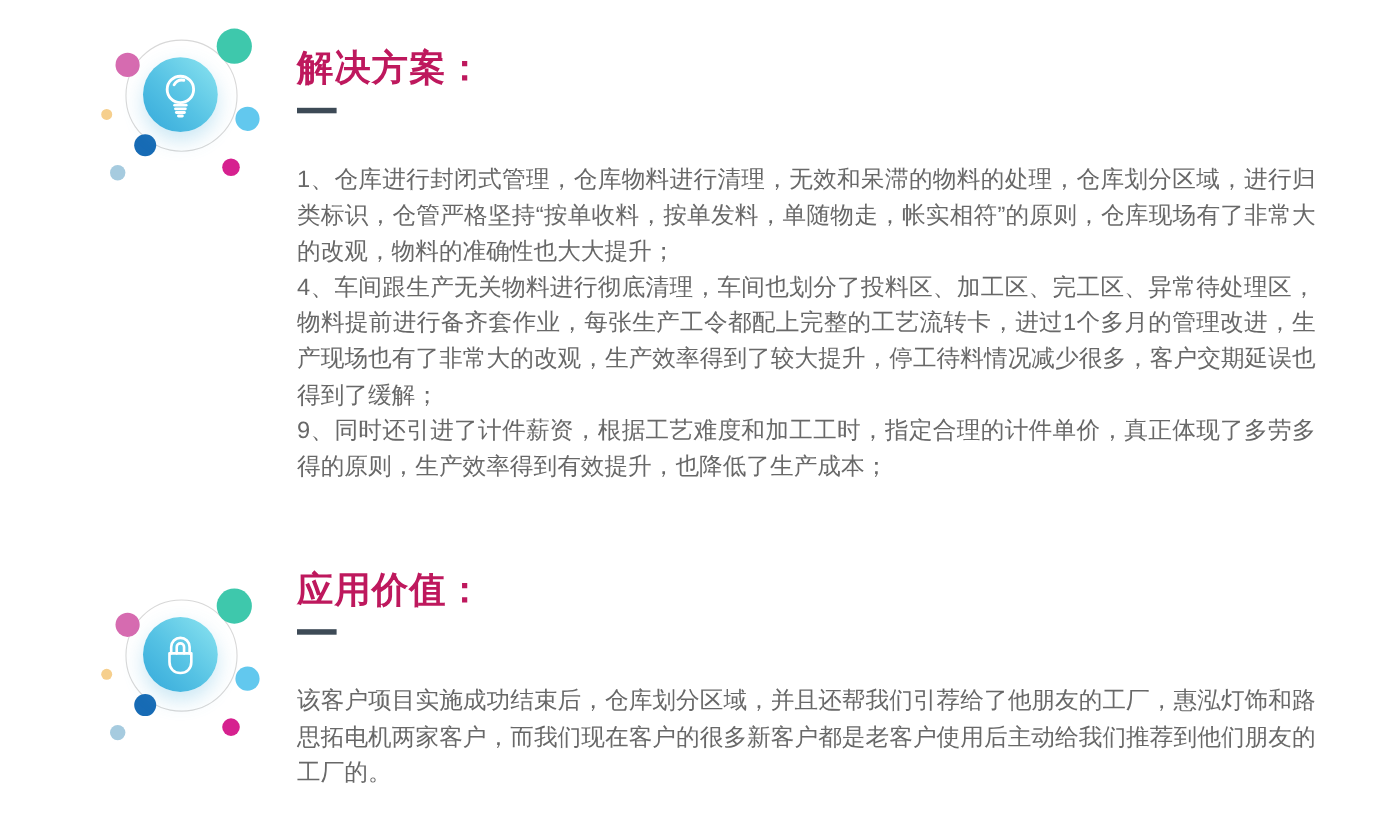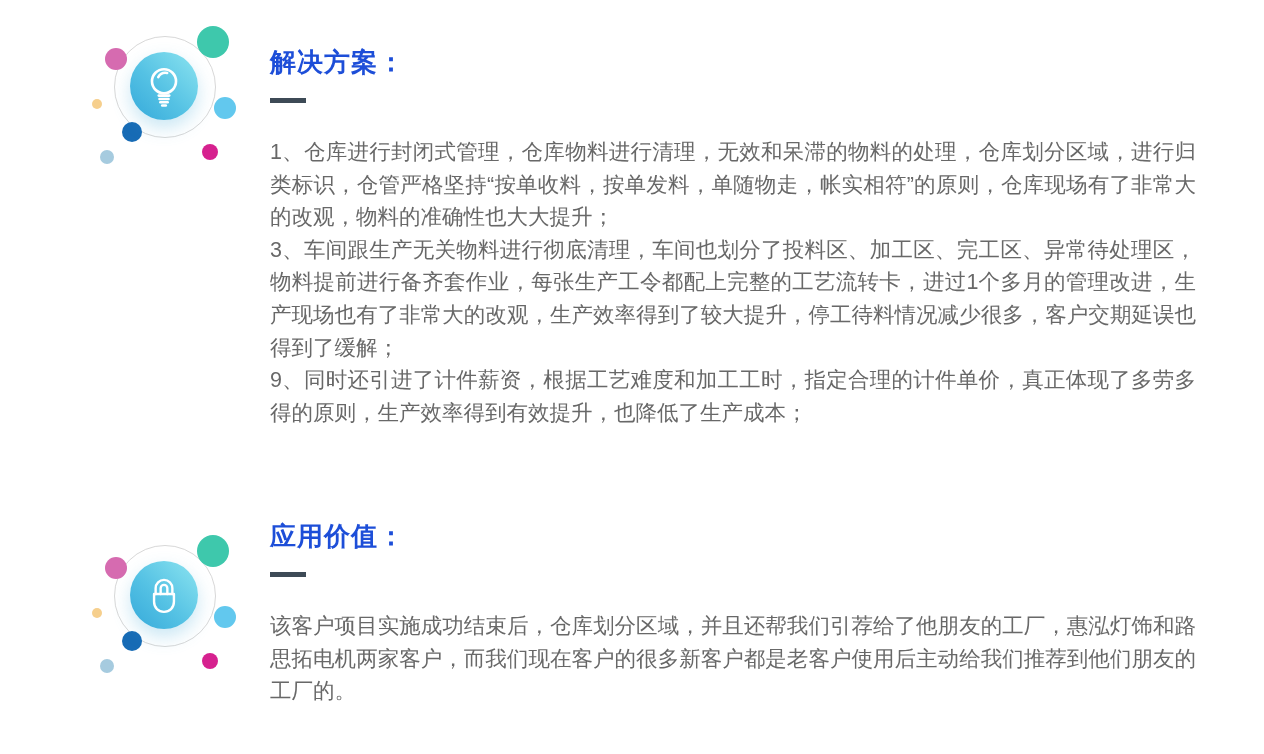--- a/index.html
+++ b/index.html
@@ -26,29 +26,29 @@
   .dot.pink      {left:20px;top:33px;width:22px;height:22px;background:#d66bb0;}
   .dot.yellow    {left:7px;top:84px;width:10px;height:10px;background:#f6cf8d;}
   .dot.blue      {left:129px;top:82px;width:22px;height:22px;background:#62c8ee;}
   .dot.darkblue  {left:37px;top:107px;width:20px;height:20px;background:#176bb5;}
   .dot.magenta   {left:117px;top:129px;width:16px;height:16px;background:#d6218f;}
   .dot.paleblue  {left:15px;top:135px;width:14px;height:14px;background:#a6cbdf;}
 
   
   .content{position:absolute;left:270px;width:926px;}
   .content h2{
-    margin:0;font-size:26px;line-height:40px;font-weight:bold;color:#1d4ed8;
+    margin:0;font-size:33px;line-height:40px;font-weight:bold;color:#be185d;
     letter-spacing:1px;
   }
   .dash{width:36px;height:5px;background:#3d4a56;margin-top:16px;}
   .content p{
     margin:0;font-size:21.5px;line-height:32.6px;color:#686868;
     text-align:justify;text-justify:inter-ideograph;
   }
-  .content p.first{margin-top:33px;}
+  .content p.first{margin-top:44px;}
 </style>
 </head>
 <body>
 
 <div class="icon-wrap" style="top:15px">
   <span class="ring"></span>
   <span class="dot teal"></span>
   <span class="dot pink"></span>
   <span class="dot yellow"></span>
   <span class="dot blue"></span>
@@ -64,21 +64,21 @@
       <path d="M18.5,37.6 h7"></path>
       <path d="M20.3,40.6 h3.4"></path>
     </svg>
   </div>
 </div>
 
 <div class="content" style="top:42px">
   <h2>解决方案：</h2>
   <div class="dash"></div>
   <p class="first">1、仓库进行封闭式管理，仓库物料进行清理，无效和呆滞的物料的处理，仓库划分区域，进行归类标识，仓管严格坚持“按单收料，按单发料，单随物走，帐实相符”的原则，仓库现场有了非常大的改观，物料的准确性也大大提升；</p>
-  <p>3、车间跟生产无关物料进行彻底清理，车间也划分了投料区、加工区、完工区、异常待处理区，物料提前进行备齐套作业，每张生产工令都配上完整的工艺流转卡，进过1个多月的管理改进，生产现场也有了非常大的改观，生产效率得到了较大提升，停工待料情况减少很多，客户交期延误也得到了缓解；</p>
+  <p>4、车间跟生产无关物料进行彻底清理，车间也划分了投料区、加工区、完工区、异常待处理区，物料提前进行备齐套作业，每张生产工令都配上完整的工艺流转卡，进过1个多月的管理改进，生产现场也有了非常大的改观，生产效率得到了较大提升，停工待料情况减少很多，客户交期延误也得到了缓解；</p>
   <p>9、同时还引进了计件薪资，根据工艺难度和加工工时，指定合理的计件单价，真正体现了多劳多得的原则，生产效率得到有效提升，也降低了生产成本；</p>
 </div>
 
 <div class="icon-wrap" style="top:524px">
   <span class="ring"></span>
   <span class="dot teal"></span>
   <span class="dot pink"></span>
   <span class="dot yellow"></span>
   <span class="dot blue"></span>
   <span class="dot darkblue"></span>

